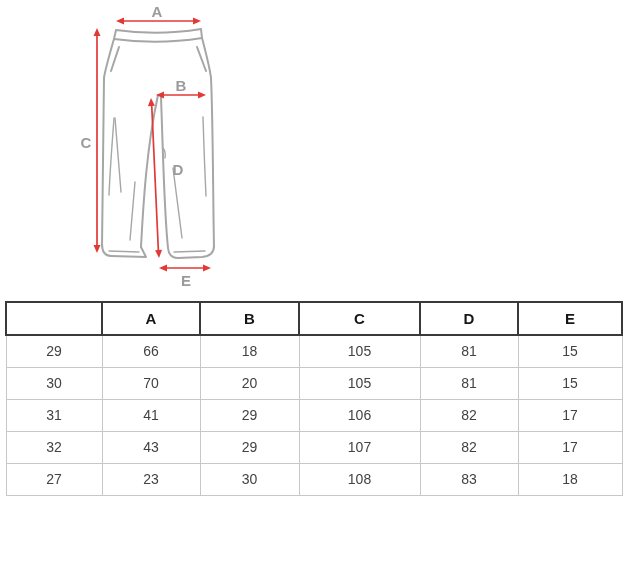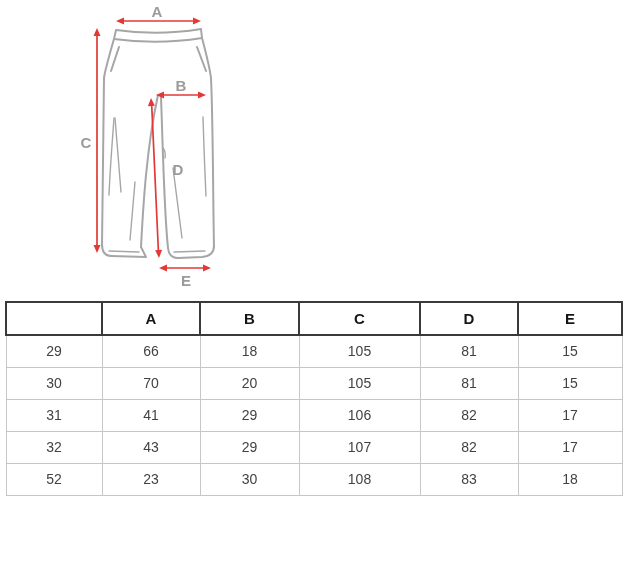--- a/index.html
+++ b/index.html
@@ -190,21 +190,21 @@
         </tr>
         <tr>
           <td>32</td>
           <td>43</td>
           <td>29</td>
           <td>107</td>
           <td>82</td>
           <td>17</td>
         </tr>
         <tr>
-          <td>52</td>
+          <td>27</td>
           <td>23</td>
           <td>30</td>
           <td>108</td>
           <td>83</td>
           <td>18</td>
         </tr>
       </tbody>
   </table>
 
 </div>

